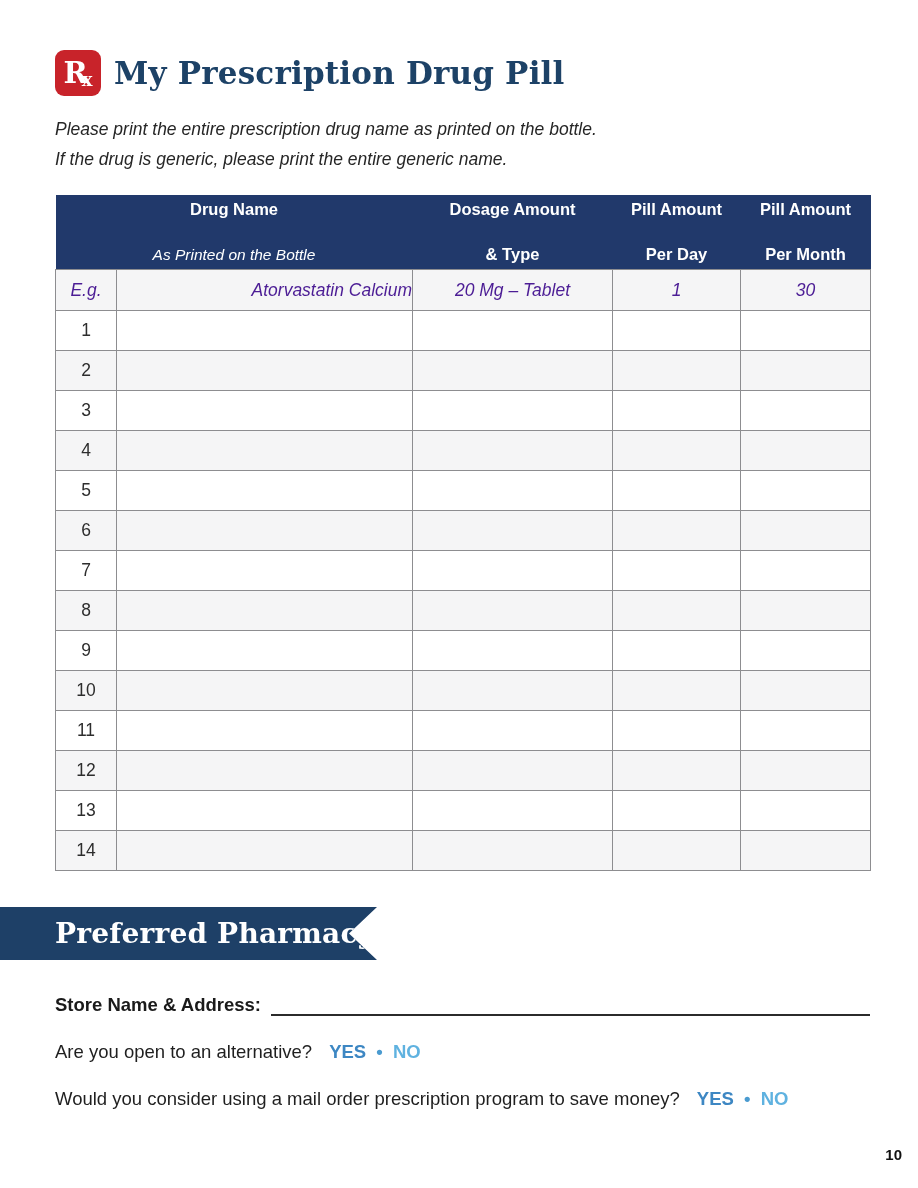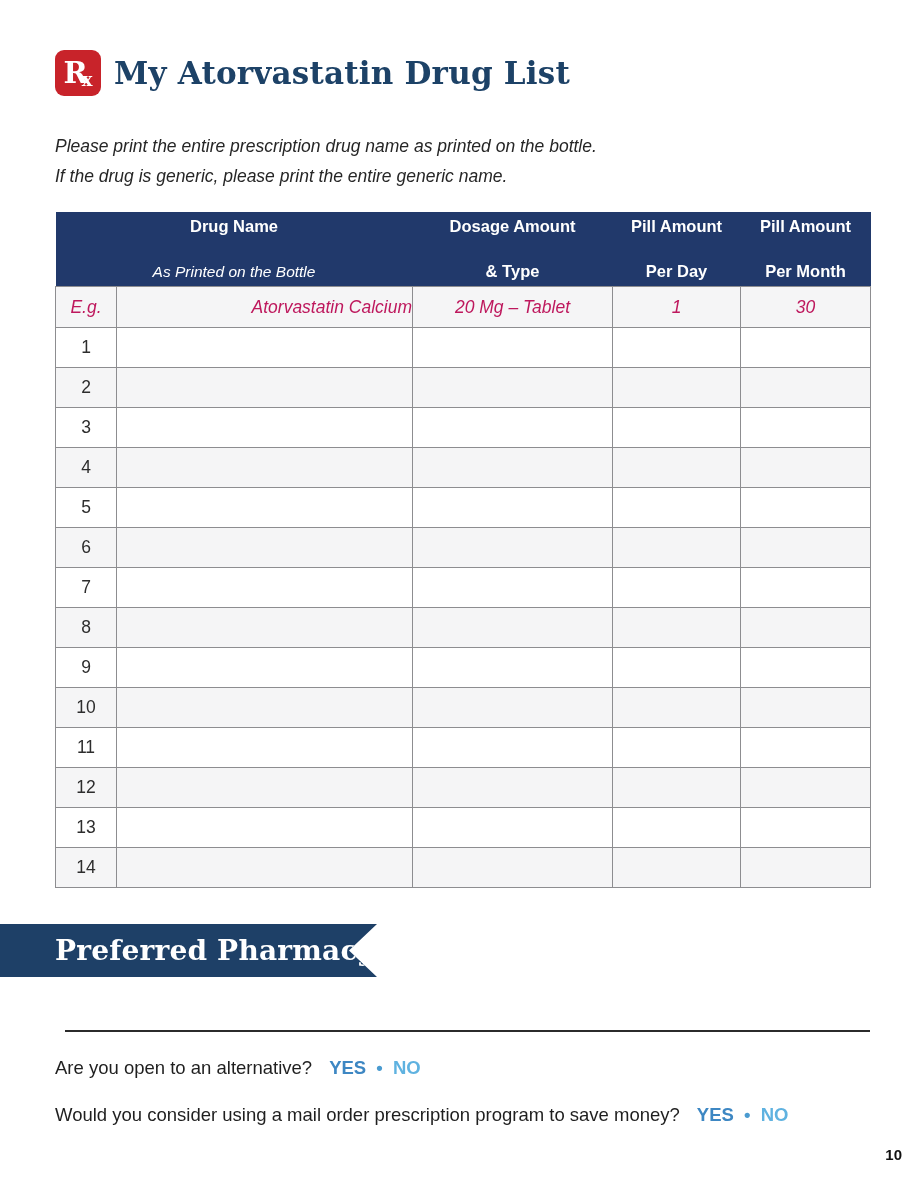--- a/index.html
+++ b/index.html
@@ -39,21 +39,21 @@
   h1.page-title {
     font-family: "DejaVu Serif", serif;
     font-weight: bold;
     font-size: 31px;
     color: #1d4267;
     letter-spacing: 0.2px;
   }
 
   
   .instructions {
-    margin-top: 35px;
+    margin-top: 18px;
     font-style: italic;
     font-size: 17.5px;
     line-height: 30px;
     color: #262626;
   }
 
   
   table.drug-table {
     margin-top: 21px;
     border-collapse: collapse;
@@ -81,21 +81,21 @@
     height: 40px;
     font-size: 17.5px;
     color: #2d2d2d;
     text-align: center;
     vertical-align: middle;
     background: #ffffff;
   }
   .drug-table tbody tr:nth-child(odd) td { background: #f5f5f6; }
   .drug-table tbody tr.example-row td {
     font-style: italic;
-    color: #be185d;
+    color: #4c1d95;
     height: 41px;
   }
   .drug-table tbody td.drug-left { text-align: right; padding-left: 20px; }
 
   
   .ribbon {
     margin-top: 36px;
     margin-left: -55px;
     width: 377px;
     height: 53px;
@@ -154,21 +154,21 @@
 <body>
 
 <div class="page">
   <div class="content">
 
     <div class="title-row">
       <div class="rx-icon">
         <span class="rx-r">R</span>
         <span class="rx-x">x</span>
       </div>
-      <h1 class="page-title">My Atorvastatin Drug List</h1>
+      <h1 class="page-title">My Prescription Drug Pill</h1>
     </div>
 
     <div class="instructions">
       <div>Please print the entire prescription drug name as printed on the bottle.</div>
       <div>If the drug is generic, please print the entire generic name.</div>
     </div>
 
     <table class="drug-table">
       <colgroup>
         <col class="c-num">
@@ -305,20 +305,21 @@
             <td></td>
           </tr>
         </tbody>
     </table>
 
     <div class="ribbon">
       <span class="ribbon-text">Preferred Pharmacy</span>
     </div>
 
     <div class="store-row">
+      <span class="store-label">Store Name &amp; Address:</span>
       <span class="fill-line"></span>
     </div>
 
     <div class="question">
       <span>Are you open to an alternative?</span>
       <span class="yesno">
         <span class="yes">YES</span>
         <span class="sep">•</span>
         <span class="no">NO</span>
       </span>

